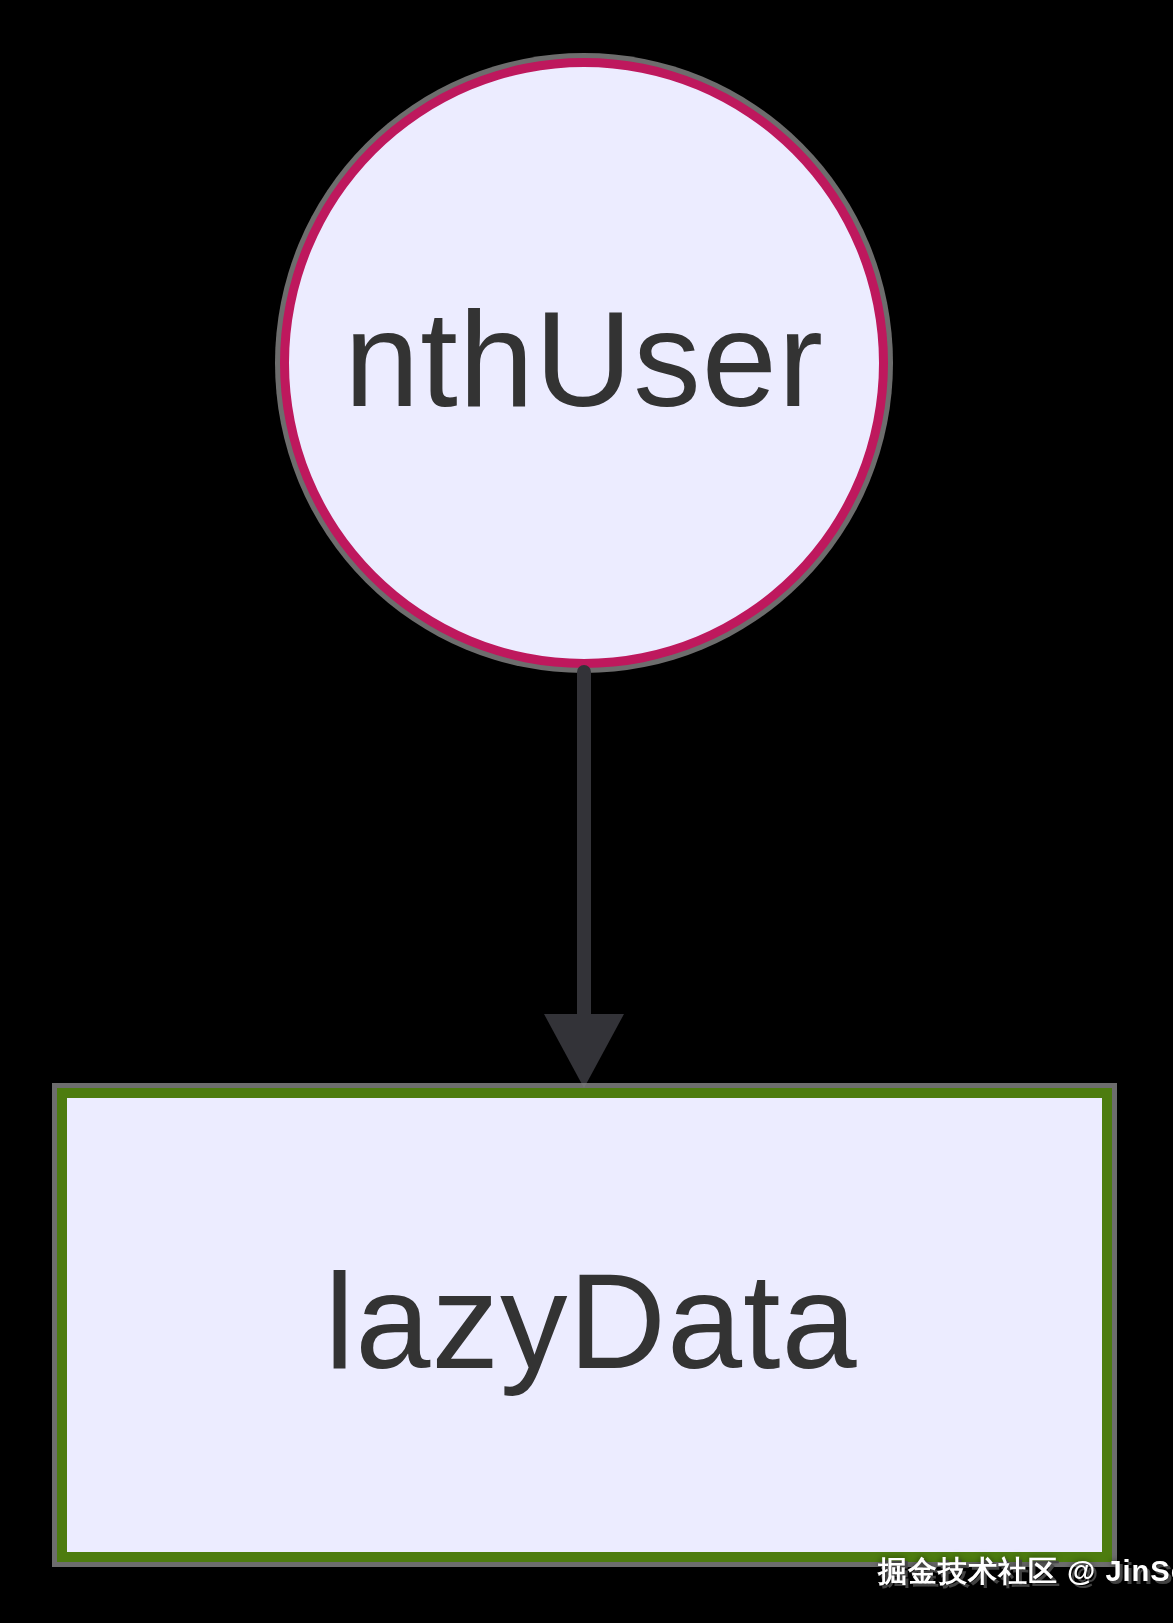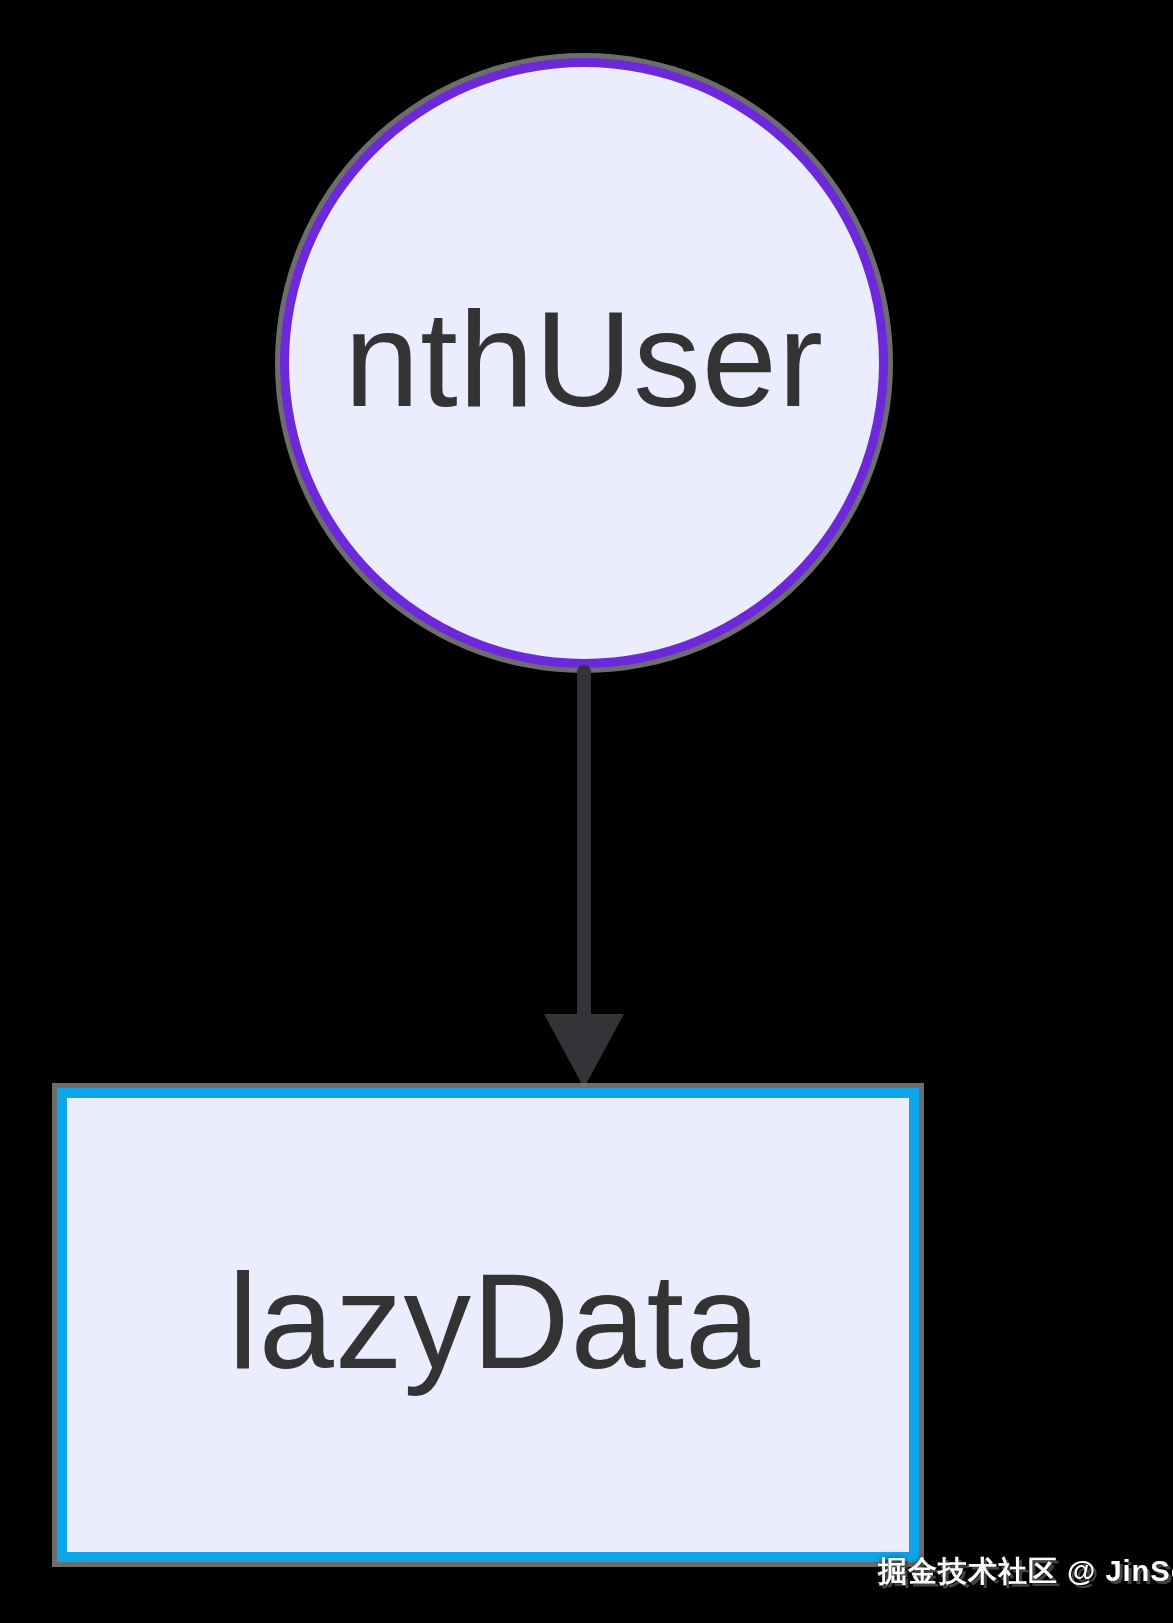--- a/index.html
+++ b/index.html
@@ -18,38 +18,38 @@
 
   
   .node-circle {
     position: absolute;
     left: 280px;
     top: 58px;
     width: 608px;
     height: 610px;
     box-sizing: border-box;
     background: #ECECFF;
-    border: 9px solid #6d28d9;
+    border: 9px solid #be185d;
     border-radius: 50%;
     box-shadow: 0 0 0 5px rgba(128,128,128,0.85);
     display: flex;
     align-items: center;
     justify-content: center;
   }
 
   
   .node-rect {
     position: absolute;
     left: 57px;
     top: 1088px;
-    width: 862px;
+    width: 1055px;
     height: 474px;
     box-sizing: border-box;
     background: #ECECFF;
-    border: 10px solid #0ea5e9;
+    border: 10px solid #4d7c0f;
     box-shadow: 0 0 0 5px rgba(128,128,128,0.85);
     display: flex;
     align-items: center;
     justify-content: center;
     padding-left: 13px;
   }
 
   .node-label {
     font-size: 135px;
     line-height: 1;

